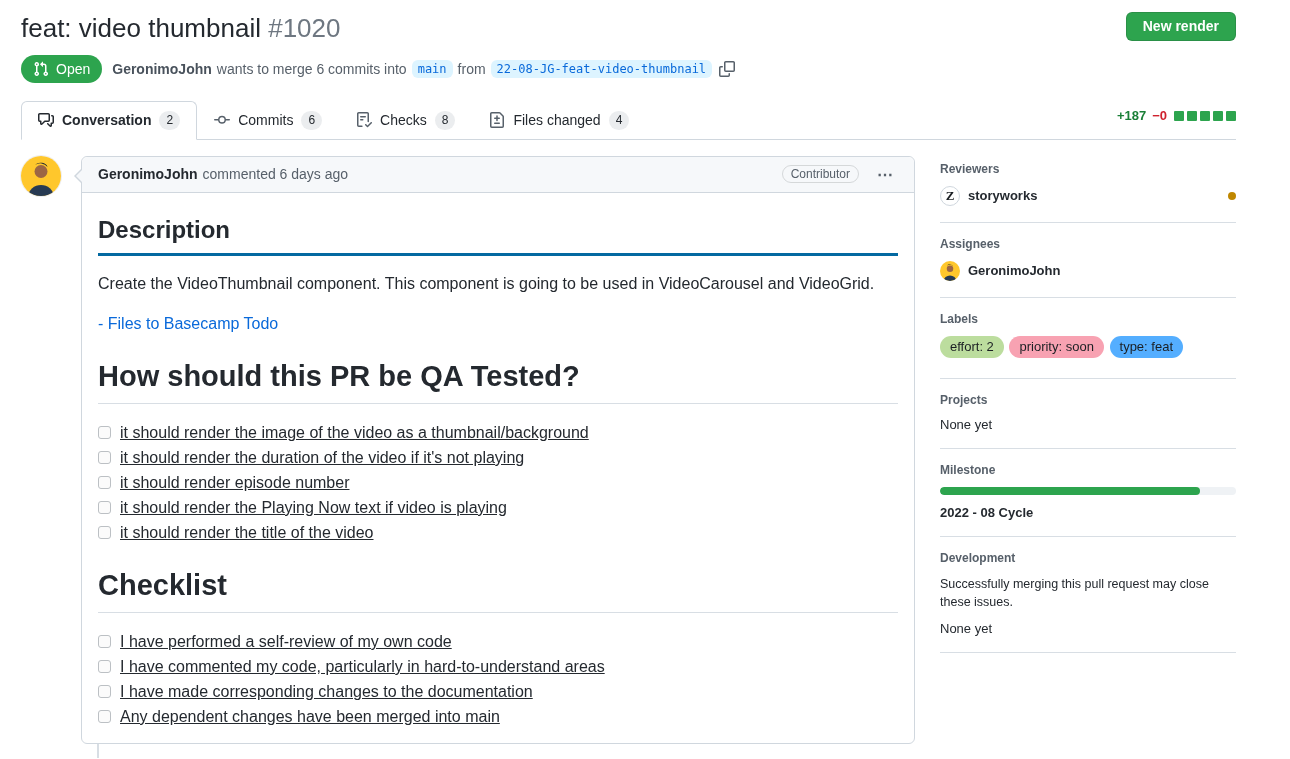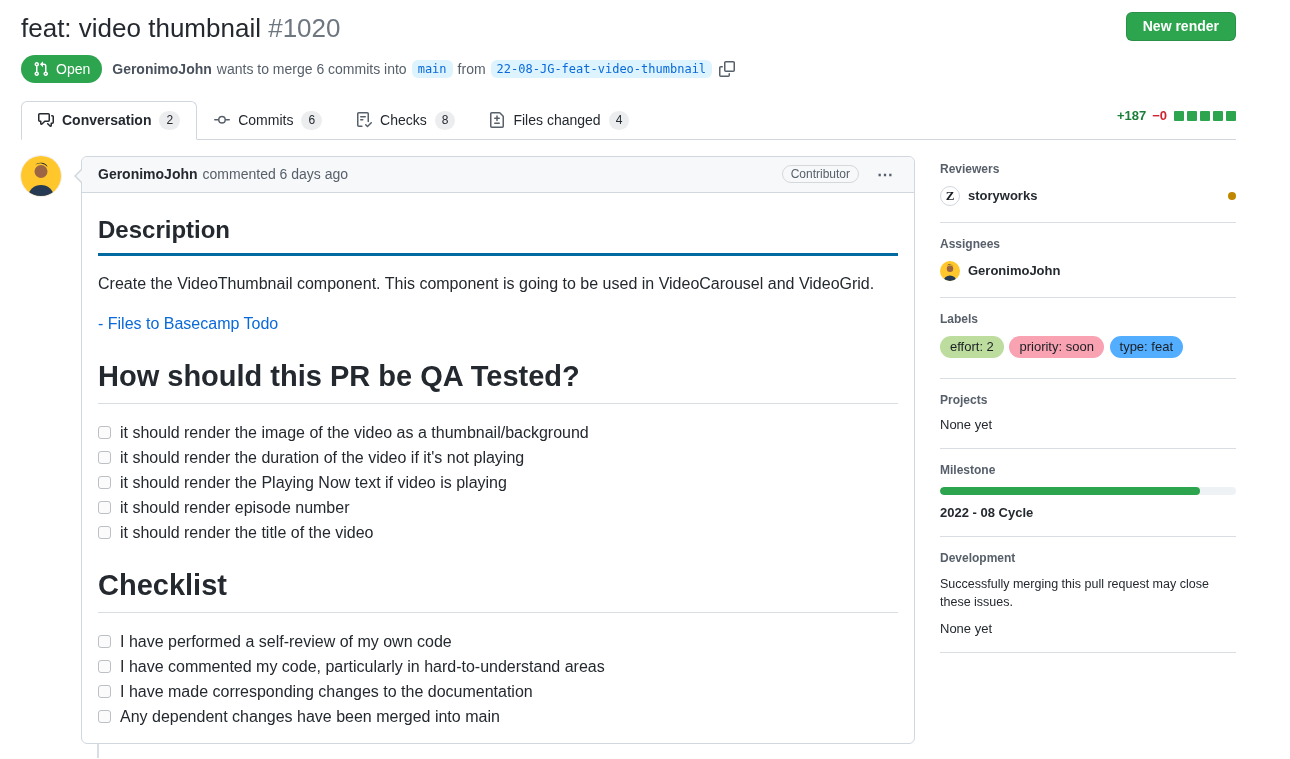--- a/index.html
+++ b/index.html
@@ -74,21 +74,21 @@
     font-size:12px; padding:1px 8px; color:#57606a; font-weight:500; background:transparent;
   }
   .kebab-btn { background:none; border:none; color:#57606a; font-size:16px; font-weight:700; letter-spacing:1px; margin-left:14px; cursor:pointer; padding:0 4px; }
 
   .comment-body { padding:16px 16px 14px 16px; font-size:16px; line-height:1.5; }
   .md-h2 { font-size:24px; font-weight:700; margin:6px 0 16px; padding-bottom:8px; border-bottom:3px solid #0369a1; line-height:1.25; }
   .md-h1 { font-size:29px; font-weight:700; margin:22px 0 16px; padding-bottom:9px; border-bottom:1px solid #d8dee4; line-height:1.25; }
   .md-p  { margin:0 0 16px; }
   .md-link { color:#0969da; text-decoration:none; cursor:pointer; }
   .task-list { list-style:none; margin:0; padding:0; }
-  .task-list li { display:flex; align-items:center; gap:9px; line-height:25px; font-size:16px; }
+  .task-list li { display:flex; align-items:center; gap:9px; line-height:25px; font-size:16px;text-decoration:underline; }
   .checkbox { width:13px; height:13px; flex:none; border:1px solid #bcc0c4; border-radius:3px; background:#fbfbfb; }
   .timeline-line { width:2px; height:14px; background:#d8dee4; margin-left:76px; }
 
   
   .sidebar { width:296px; flex:none; font-size:13px; padding-top:2px; }
   .sb-section { padding:14px 0 16px; border-bottom:1px solid #d8dee4; }
   .sb-section:first-child { padding-top:4px; }
   .sb-heading { font-size:12px; font-weight:700; color:#57606a; margin:0 0 10px; }
   .sb-row { display:flex; align-items:center; gap:8px; font-weight:700; color:#24292f; cursor:pointer; }
   .avatar20 { width:20px; height:20px; border-radius:50%; overflow:hidden; flex:none; display:block; }
@@ -223,25 +223,25 @@
               <li>
                   <span class="checkbox"></span>
                   <span>it should render the image of the video as a thumbnail/background</span>
                 </li>
               <li>
                   <span class="checkbox"></span>
                   <span>it should render the duration of the video if it's not playing</span>
                 </li>
               <li>
                   <span class="checkbox"></span>
+                  <span>it should render episode number</span>
+                </li>
+              <li>
+                  <span class="checkbox"></span>
                   <span>it should render the Playing Now text if video is playing</span>
-                </li>
-              <li>
-                  <span class="checkbox"></span>
-                  <span>it should render episode number</span>
                 </li>
               <li>
                   <span class="checkbox"></span>
                   <span>it should render the title of the video</span>
                 </li>
             </ul>
 
             <h1 class="md-h1">Checklist</h1>
             <ul class="task-list">
               <li>

